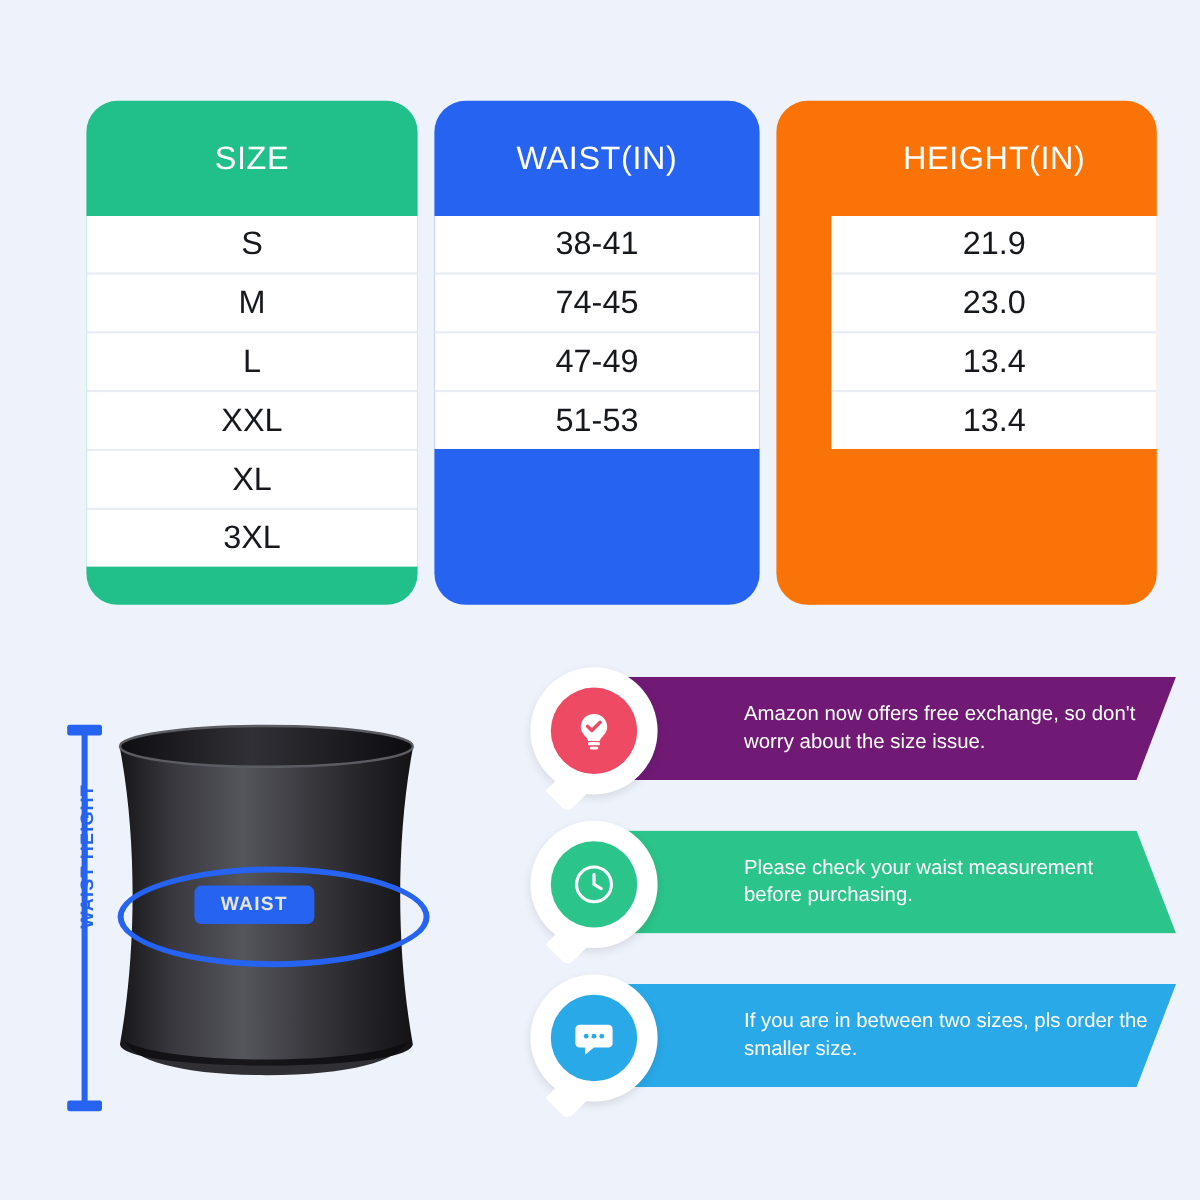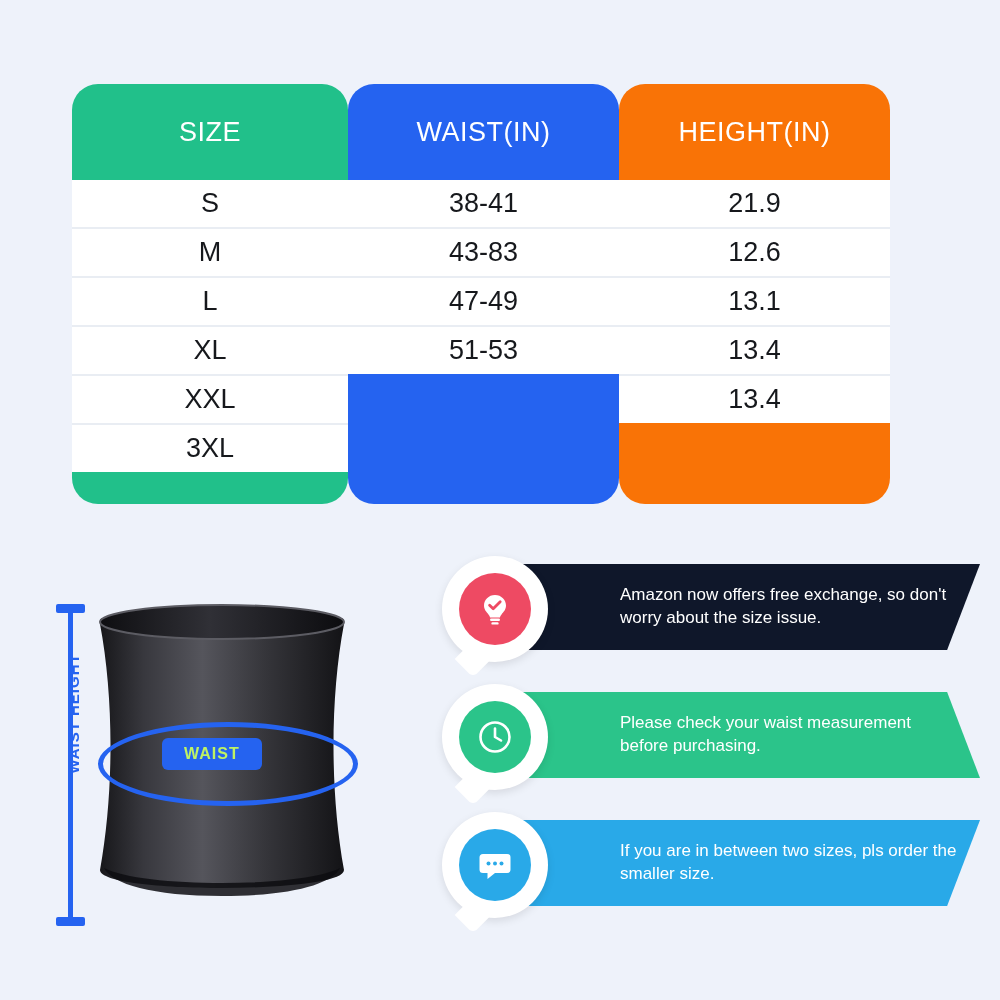--- a/index.html
+++ b/index.html
@@ -15,30 +15,31 @@
     position: relative;
   }
 
   
   #size-table {
     position: absolute;
     left: 72px;
     top: 84px;
     width: 856px;
     display: flex;
+    gap: 14px;
   }
   .table-col {
     flex: 0 0 auto;
     border-radius: 26px;
     overflow: hidden;
     padding-bottom: 32px;
   }
   .col-size   { width: 276px; background: #21c08a; }
   .col-waist  { width: 271px; background: #2563f0; }
-  .col-height { width: 271px; background: #f97306; }
+  .col-height { width: 271px; background: #f97306; padding-left: 46px; }
 
   .col-head {
     height: 96px;
     display: flex;
     align-items: center;
     justify-content: center;
     color: #ffffff;
     font-size: 27px;
     letter-spacing: 0.5px;
   }
@@ -126,21 +127,21 @@
     height: 74px;
     border: 5px solid #2563f0;
     border-radius: 50%;
   }
   #waist-tag {
     position: absolute;
     left: 80px;
     top: 136px;
     padding: 7px 22px;
     background: #2563f0;
-    color: #bef264;
+    color: #e5e5e5;
     border-radius: 6px;
     font-size: 16px;
     font-weight: bold;
     letter-spacing: 1px;
   }
 
   
   #notes {
     position: absolute;
     left: 432px;
@@ -161,21 +162,21 @@
     display: flex;
     align-items: center;
     padding-left: 110px;
     box-sizing: border-box;
     color: #ffffff;
     font-size: 17px;
     line-height: 1.35;
     padding-right: 18px;
   }
   .note-1 .note-banner {
-    background: #0f172a;
+    background: #701a75;
     clip-path: polygon(0 0, 100% 0, 93% 100%, 0 100%);
   }
   .note-2 .note-banner {
     background: #2bc48a;
     clip-path: polygon(0 0, 93% 0, 100% 100%, 0 100%);
   }
   .note-3 .note-banner {
     background: #29a9e8;
     clip-path: polygon(0 0, 100% 0, 93% 100%, 0 100%);
   }
@@ -222,42 +223,41 @@
 <body>
 
 <div id="size-table">
 
   <div class="table-col col-size">
     <div class="col-head">SIZE</div>
     <div class="col-body">
       <div class="cell">S</div>
       <div class="cell">M</div>
       <div class="cell">L</div>
+      <div class="cell">XXL</div>
       <div class="cell">XL</div>
-      <div class="cell">XXL</div>
       <div class="cell">3XL</div>
     </div>
   </div>
 
   <div class="table-col col-waist">
     <div class="col-head">WAIST(IN)</div>
     <div class="col-body">
       <div class="cell">38-41</div>
-      <div class="cell">43-83</div>
+      <div class="cell">74-45</div>
       <div class="cell">47-49</div>
       <div class="cell">51-53</div>
     </div>
   </div>
 
   <div class="table-col col-height">
     <div class="col-head">HEIGHT(IN)</div>
     <div class="col-body">
       <div class="cell">21.9</div>
-      <div class="cell">12.6</div>
-      <div class="cell">13.1</div>
+      <div class="cell">23.0</div>
       <div class="cell">13.4</div>
       <div class="cell">13.4</div>
     </div>
   </div>
 
 </div>
 
 <div id="product-figure">
 
   <div id="height-caliper">

